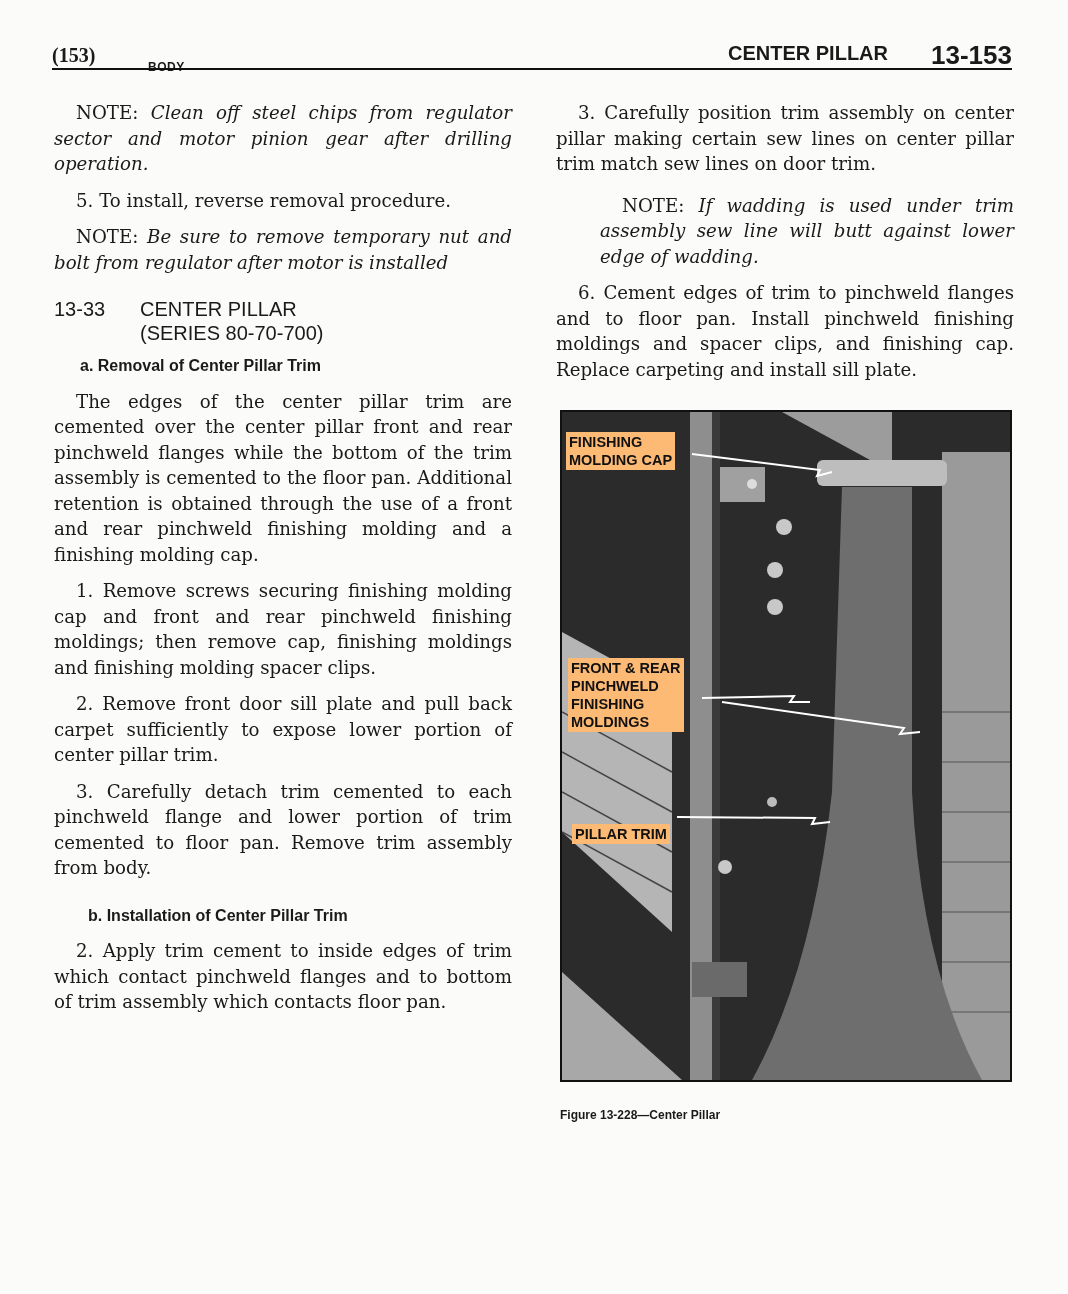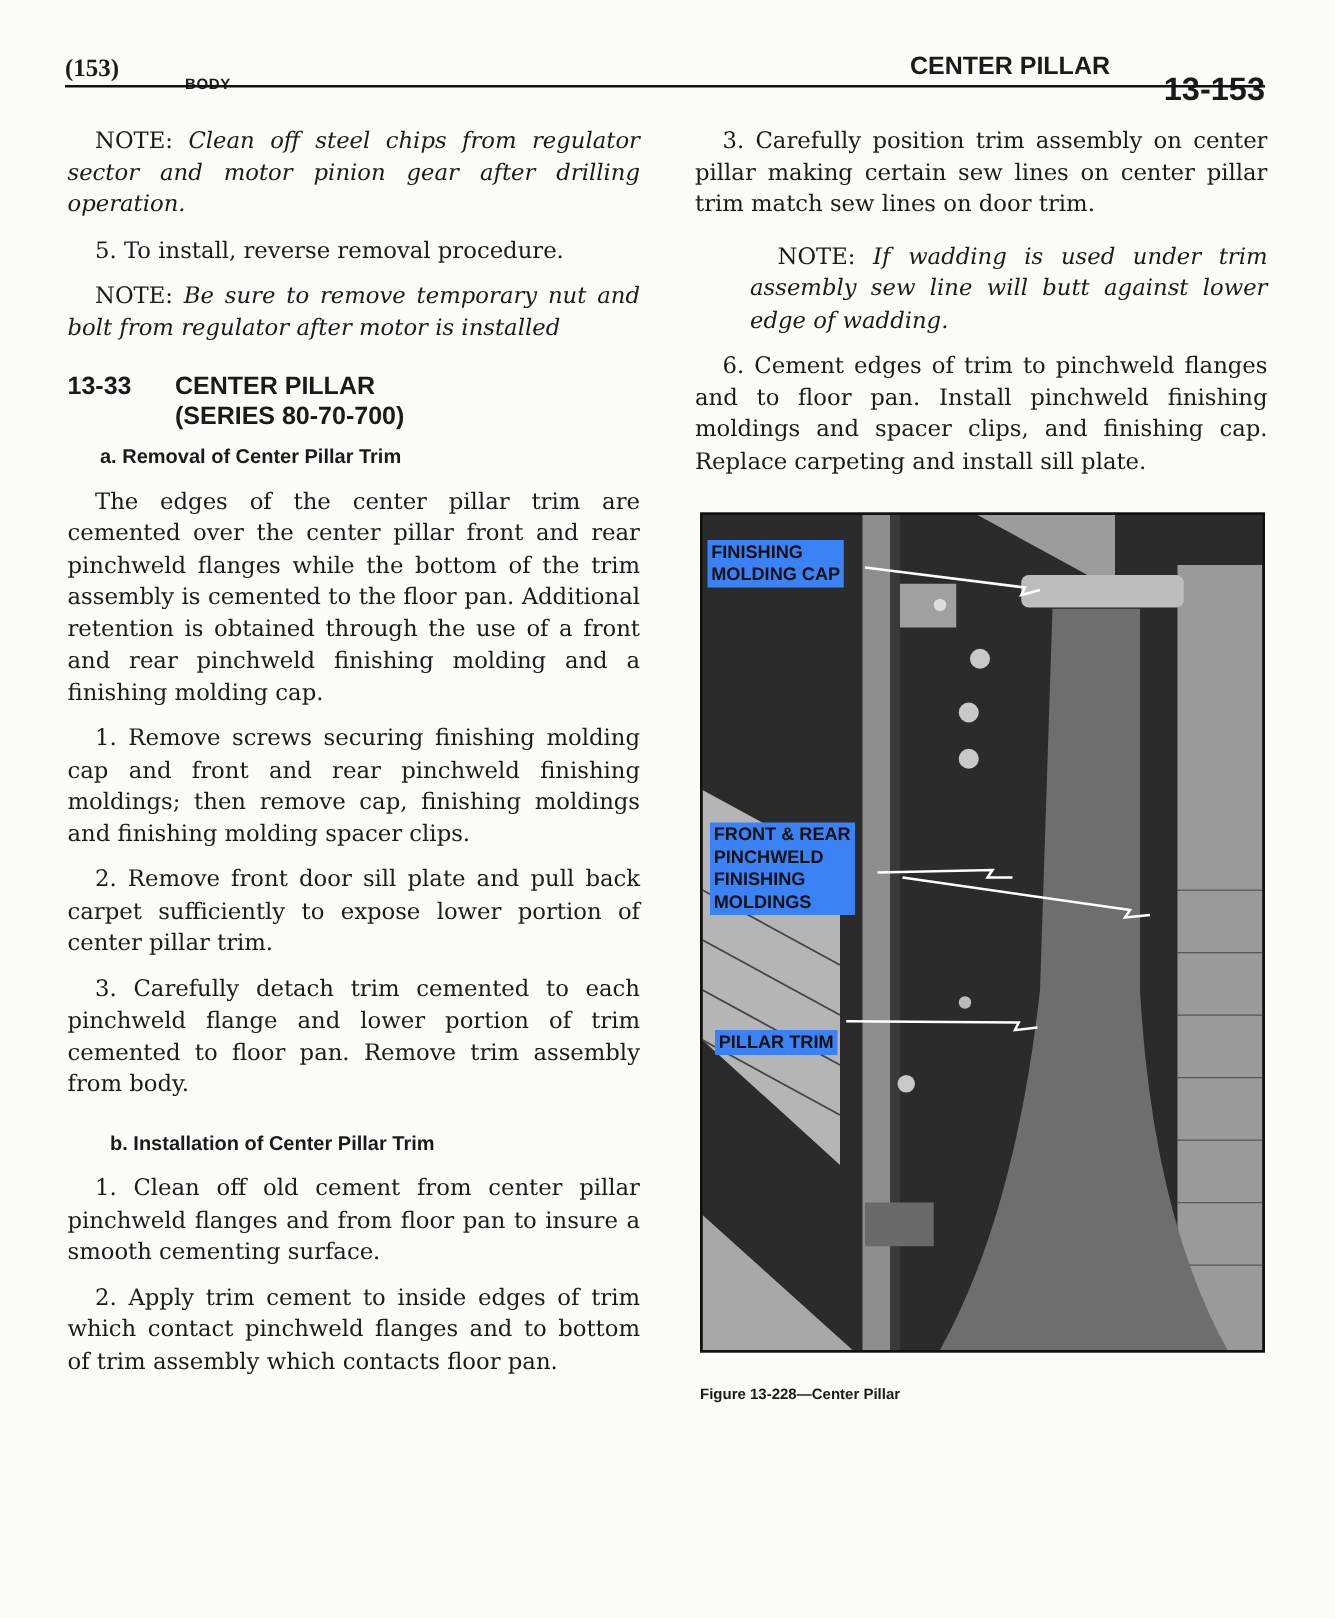--- a/index.html
+++ b/index.html
@@ -10,49 +10,49 @@
       overflow: hidden;
       color: #1a1a1a;
       font-family: "DejaVu Serif", serif;
     }
     .header {
       position: absolute; left: 52px; top: 40px; width: 960px; height: 30px;
     }
     .header .pnum { position: absolute; left: 0; top: 4px; font-size: 20px; font-family: "Liberation Serif", serif; font-weight: bold; }
     .header .sect { position: absolute; left: 96px; top: 20px; font-size: 12px; font-family: "Liberation Sans", sans-serif; font-weight: bold; letter-spacing: 0.5px; }
     .header .right-title { position: absolute; right: 124px; top: 2px; font-size: 20px; font-family: "Liberation Sans", sans-serif; font-weight: bold; }
-    .header .right-num { position: absolute; right: 0; top: 16px; font-size: 26px; font-family: "Liberation Sans", sans-serif; font-weight: bold; text-align: center; }
+    .header .right-num { position: absolute; right: 0; top: 0; font-size: 26px; font-family: "Liberation Sans", sans-serif; font-weight: bold; text-align: center; }
     .rule { position: absolute; left: 52px; top: 68px; width: 960px; height: 2px; background: #111; }
 
     .col { position: absolute; width: 458px; font-size: 18.2px; line-height: 25.5px; text-align: justify; }
     .col-left { left: 54px; top: 100px; }
     .col-right { left: 556px; top: 100px; }
     .col p { margin: 0 0 11px 0; text-indent: 22px; }
     .note-label { font-style: normal; }
     .note-body { font-style: italic; }
 
     .h-section {
-      font-family: "Liberation Sans", sans-serif; font-weight: bold; font-size: 20px; line-height: 24px;
+      font-family: "Liberation Sans", sans-serif; font-weight: normal; font-size: 20px; line-height: 24px;
       margin: 22px 0 8px 0; text-indent: 0;
     }
     .h-section .num { display: inline-block; width: 86px; }
     .h-section .line2 { display: block; padding-left: 86px; }
     .h-sub {
       font-family: "Liberation Sans", sans-serif; font-weight: bold; font-size: 16px;
       margin: 6px 0 10px 26px; text-indent: 0;
     }
     .h-sub.b { margin-top: 22px; margin-left: 34px; }
 
     .figure {
       position: absolute; left: 560px; top: 410px; width: 448px; height: 668px;
       border: 2px solid #111; background: #2a2a2a; overflow: hidden;
     }
     .figure svg { position: absolute; left: 0; top: 0; }
     .callout {
-      position: absolute; background: #3b82f6; color: #111;
+      position: absolute; background: #fdba74; color: #111;
       font-family: "Liberation Sans", sans-serif; font-weight: bold; font-size: 14.5px; line-height: 18px;
       padding: 1px 3px; text-transform: uppercase;
     }
     .caption {
       position: absolute; left: 560px; top: 1108px; width: 452px; 
       font-family: "Liberation Sans", sans-serif; font-weight: bold; font-size: 12px;
     }
   </style>
 </head>
 <body>
@@ -81,21 +81,20 @@
     <span class="line2">(SERIES 80-70-700)</span>
   </div>
   <div class="h-sub">a.  Removal of Center Pillar Trim</div>
 
   <p>The edges of the center pillar trim are cemented over the center pillar front and rear pinchweld flanges while the bottom of the trim assembly is cemented to the floor pan. Additional retention is obtained through the use of a front and rear pinchweld finishing molding and a finishing molding cap.</p>
   <p>1. Remove screws securing finishing molding cap and front and rear pinchweld finishing moldings; then remove cap, finishing moldings and finishing molding spacer clips.</p>
   <p>2. Remove front door sill plate and pull back carpet sufficiently to expose lower portion of center pillar trim.</p>
   <p>3. Carefully detach trim cemented to each pinchweld flange and lower portion of trim cemented to floor pan. Remove trim assembly from body.</p>
 
   <div class="h-sub b">b.  Installation of Center Pillar Trim</div>
-  <p>1. Clean off old cement from center pillar pinchweld flanges and from floor pan to insure a smooth cementing surface.</p>
   <p>2. Apply trim cement to inside edges of trim which contact pinchweld flanges and to bottom of trim assembly which contacts floor pan.</p>
 </div>
 
 <div class="col col-right">
   <p>3. Carefully position trim assembly on center pillar making certain sew lines on center pillar trim match sew lines on door trim.</p>
   <p style="margin-top:16px;margin-left:44px;">
     <span class="note-label">NOTE:</span>
     <span class="note-body">If wadding is used under trim assembly sew line will butt against lower edge of wadding.</span>
   </p>
   <p>6. Cement edges of trim to pinchweld flanges and to floor pan. Install pinchweld finishing moldings and spacer clips, and finishing cap. Replace carpeting and install sill plate.</p>

